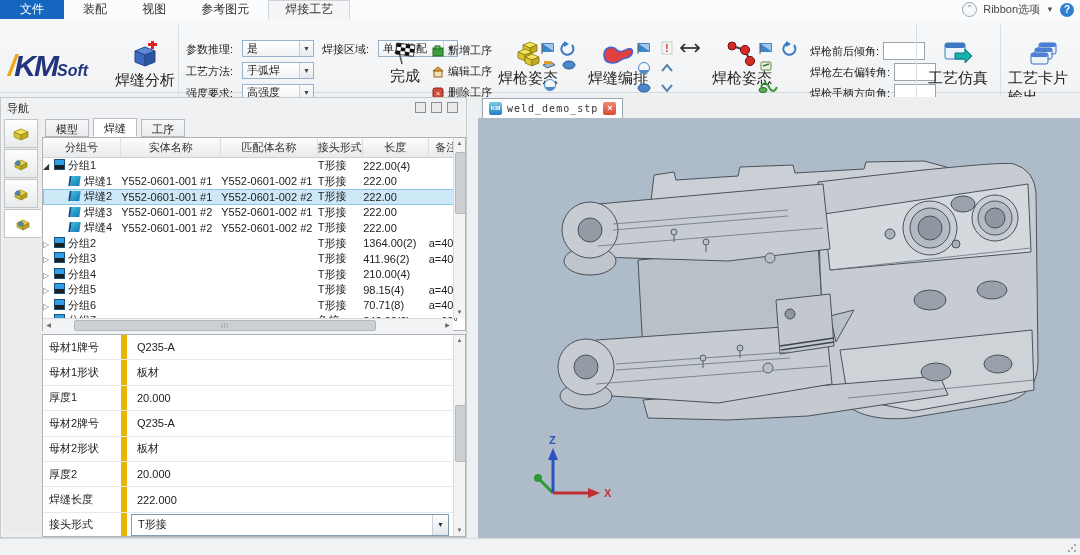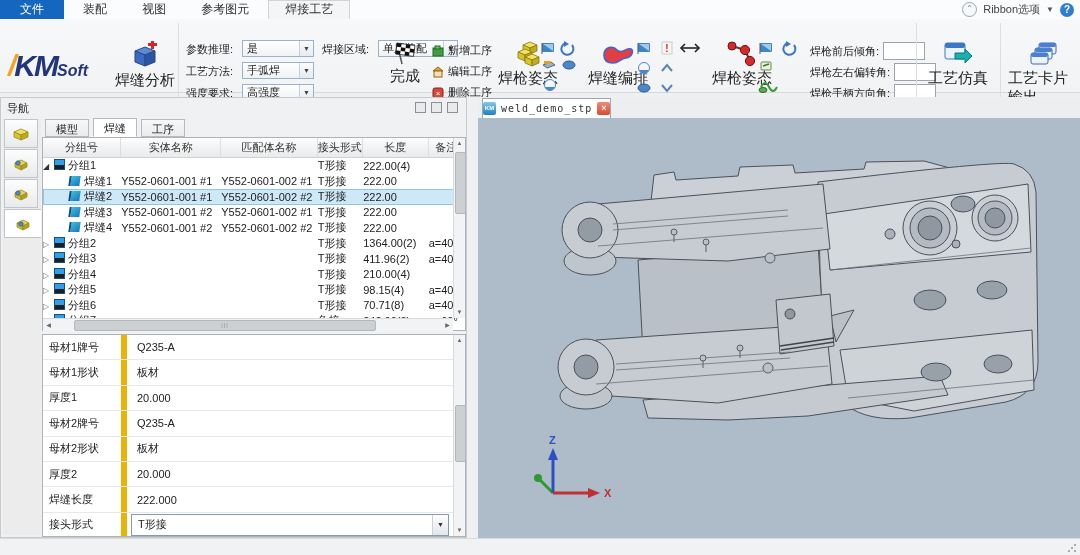--- a/index.html
+++ b/index.html
@@ -75,21 +75,21 @@
   .prow{display:flex;height:24.4px;border-bottom:1px solid #e6e8ea;align-items:center;font-size:11px;}
   .plabel{width:72px;padding-left:6px;border-right:6px solid #eab308;align-self:stretch;display:flex;align-items:center;}
   .pval{padding-left:10px;flex:1;}
   .pcombo{margin-left:4px;flex:1;height:20px;border:1px solid #7f9db9;display:flex;align-items:center;background:#fff;margin-right:16px;}
   .pcombo .val{flex:1;padding-left:6px;}
   .pcombo .arr{width:15px;align-self:stretch;display:flex;align-items:center;justify-content:center;font-size:7px;color:#333;background:linear-gradient(#fdfdfd,#e4e7ea);border-left:1px solid #c6d2de;}
 
   
   #viewport{left:478px;top:97px;width:602px;height:441px;}
   #vtabbar{left:0;top:0;width:602px;height:21px;background:#eceef0;border-bottom:1px solid #b9c2cb;}
-  #vtab{left:4px;top:1px;height:20px;background:#fff;border:1px solid #9aa7b5;border-bottom:none;display:flex;align-items:center;gap:5px;padding:0 0;box-sizing:border-box;}
+  #vtab{left:4px;top:1px;height:20px;background:#fff;border:1px solid #9aa7b5;border-bottom:none;display:flex;align-items:center;gap:5px;padding:0 6px;box-sizing:border-box;}
   #vtab .txt{font-family:"DejaVu Sans Mono","Liberation Mono",monospace;font-size:10px;color:#333;letter-spacing:1px;}
   .kmicon{width:13px;height:13px;border-radius:2px;background:linear-gradient(#7ecbe8,#1e7fc0);color:#fff;font-size:6px;font-weight:bold;text-align:center;line-height:13px;}
   .closex{width:13px;height:13px;border-radius:2px;background:linear-gradient(#f08a78,#d84a30);color:#fff;font-size:9px;font-weight:bold;text-align:center;line-height:12px;}
   #canvas{left:0;top:21px;width:602px;height:420px;background:#aebcca;}
 
   
   #statusbar{left:0;top:538px;width:1080px;height:17px;background:#f1f2f3;border-top:1px solid #d8dadc;}
   #grip{position:absolute;right:3px;bottom:3px;width:10px;height:10px;
         background:radial-gradient(circle at 8px 2px,#aaa 1px,transparent 1.4px),
                    radial-gradient(circle at 8px 8px,#aaa 1px,transparent 1.4px),

